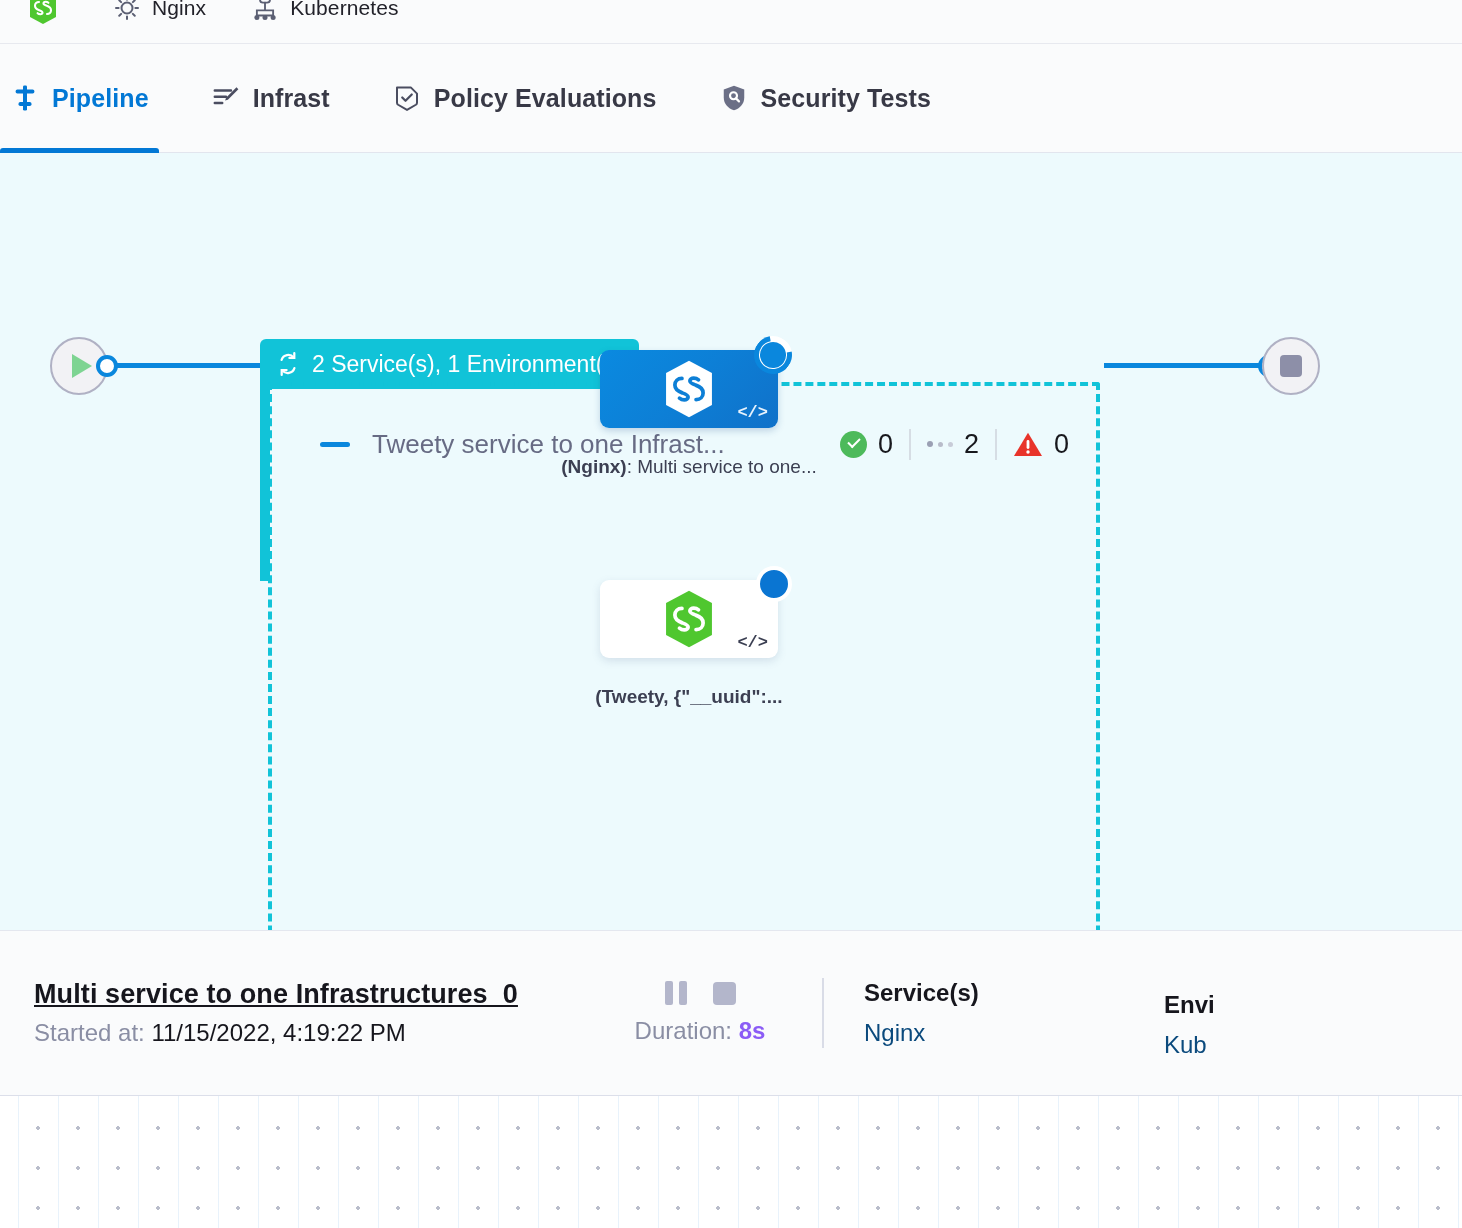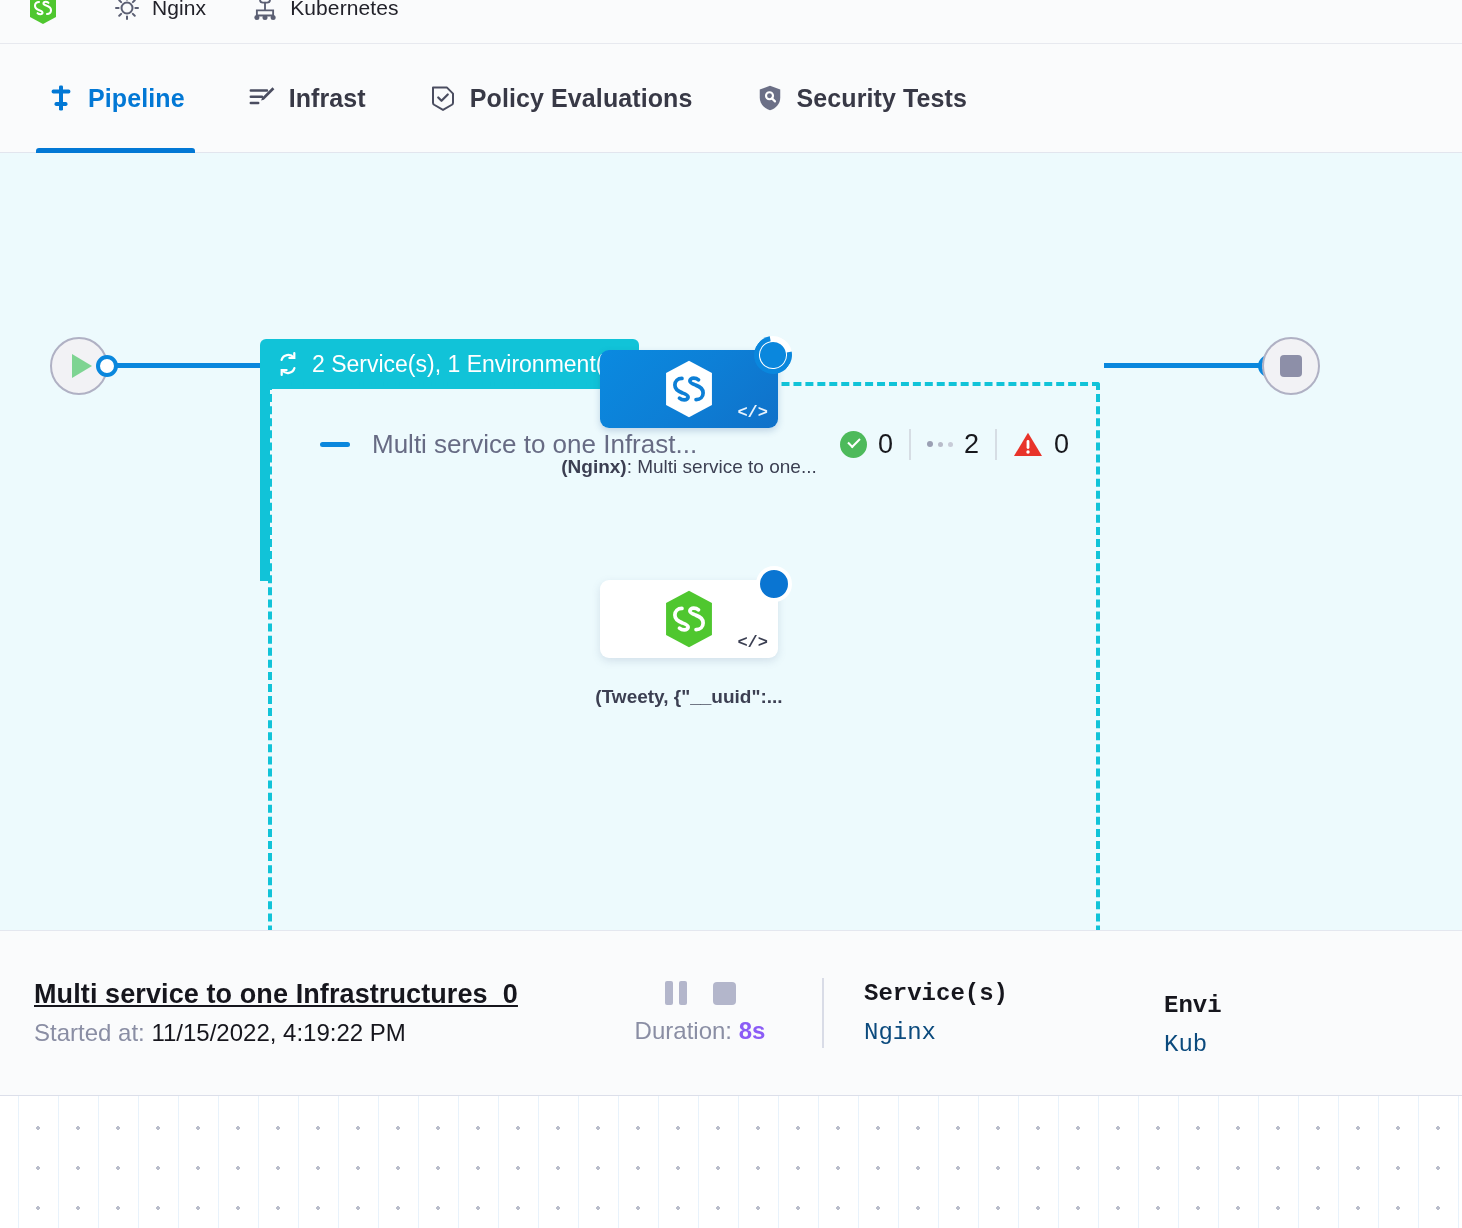--- a/index.html
+++ b/index.html
@@ -26,21 +26,20 @@
     font-size: 21px; color: #22222a; font-weight: 400; letter-spacing: .1px;
   }
   .hexlogo { width: 30px; height: 34px; display: block; }
 
   
   .tabbar {
     position: absolute; top: 44px; left: 0; width: 1462px; height: 109px;
     background: #fafbfc;
     border-bottom: 1px solid #e2e5ee;
     display: flex; align-items: center;
-    padding-left: 36px;
   }
   .tab {
     display: flex; align-items: center; gap: 12px;
     height: 109px; padding: 0 10px;
     margin-right: 42px;
     position: relative;
     cursor: pointer;
   }
   .tab .tab-label {
     font-size: 25px; font-weight: 700; color: #383946; letter-spacing: .1px;
@@ -197,21 +196,21 @@
   .ip-sub { margin-top: 9px; font-size: 24px; color: #16161d; }
   .ip-sub .muted { color: #8a8ea4; }
   .ip-mid { width: 200px; display: flex; flex-direction: column; align-items: center; }
   .ip-ctrls { display: flex; align-items: center; gap: 26px; margin-bottom: 12px; }
   .btn-pause { display: flex; gap: 6px; cursor: pointer; }
   .btn-pause i { display: block; width: 8px; height: 24px; background: #b3b6cb; border-radius: 2px; }
   .btn-stop { width: 23px; height: 23px; background: #b3b6cb; border-radius: 4px; cursor: pointer; }
   .ip-dur { font-size: 24px; color: #8a8ea4; white-space: nowrap; }
   .ip-dur b { color: #8b5cf6; font-weight: 700; }
   .ip-sep { width: 2px; height: 70px; background: #d9dce7; margin: 0 40px 0 22px; }
-  .ip-col { min-width: 300px; font-family: Liberation Mono, monospace; }
+  .ip-col { min-width: 300px; }
   .ip-col-head { font-size: 24px; font-weight: 700; color: #16161d; }
   .ip-col-val { margin-top: 12px; font-size: 24px; color: #0b4a7d; cursor: pointer; }
 
   
   .dotgrid {
     position: absolute; top: 1096px; left: 0; width: 1462px; height: 132px;
     background-color: #ffffff;
     background-image:
       linear-gradient(to right, rgba(214,232,248,.55) 0 1px, transparent 1px 100%),
       radial-gradient(circle, #b9bdcb 1.6px, transparent 1.7px);
@@ -313,21 +312,21 @@
           <path d="M17.4 2.6v4.2h-4.2M6.6 21.4v-4.2h4.2"></path>
         </g>
       </svg>
       <span class="gt-label">2 Service(s), 1 Environment(s)</span>
     </div>
     <div class="group-railspacer"></div>
     <div class="group-box"></div>
 
     <div class="stage-header">
       <div class="collapse-dash"></div>
-      <span class="stage-title">Multi service to one Infrast...</span>
+      <span class="stage-title">Tweety service to one Infrast...</span>
 
       <div class="status-cluster">
         <div class="stat">
           <span class="ico-ok"></span>
           <span class="stat-num">0</span>
         </div>
         <div class="stat">
           <span class="ico-dots">
               <i></i>
               <i></i>

